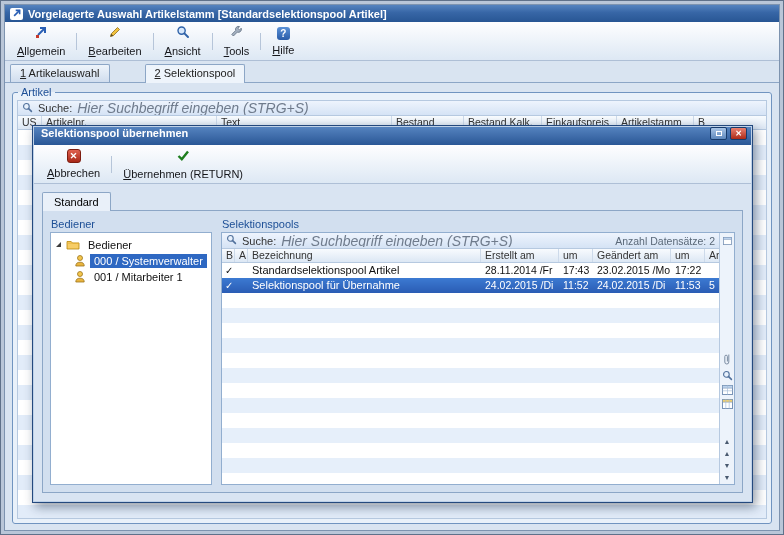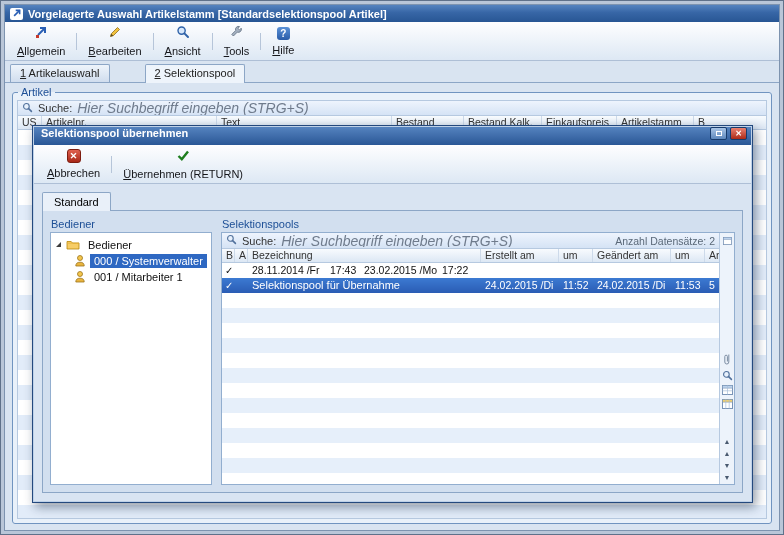--- a/index.html
+++ b/index.html
@@ -265,20 +265,21 @@
               <span class="hc pw3">Erstellt am</span>
               <span class="hc pw4">um</span>
               <span class="hc pw5">Geändert am</span>
               <span class="hc pw6">um</span>
               <span class="hc pw7">An</span>
             </div>
 
             <div class="prow">
               <span class="pc check pw0">✓</span>
               <span class="pc pw1"></span>
+              <span class="pc pw2">Standardselektionspool Artikel</span>
               <span class="pc small pw3">28.11.2014 /Fr</span>
               <span class="pc small pw4">17:43</span>
               <span class="pc small pw5">23.02.2015 /Mo</span>
               <span class="pc small pw6">17:22</span>
               <span class="pc small pw7"></span>
             </div>
 
             <div class="prow selected">
               <span class="pc check pw0">✓</span>
               <span class="pc pw1"></span>

